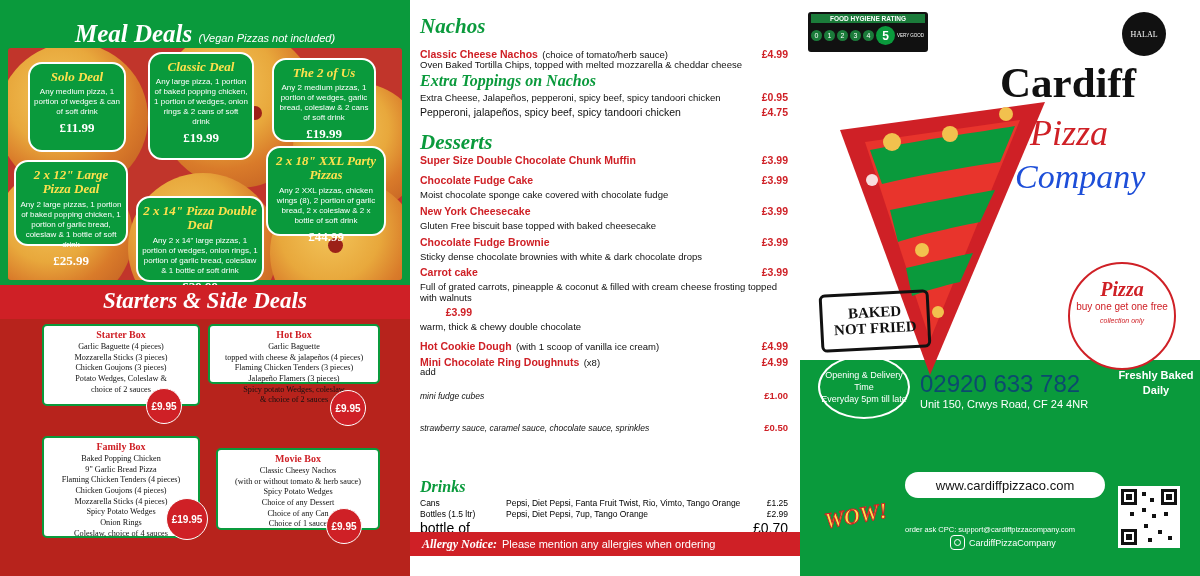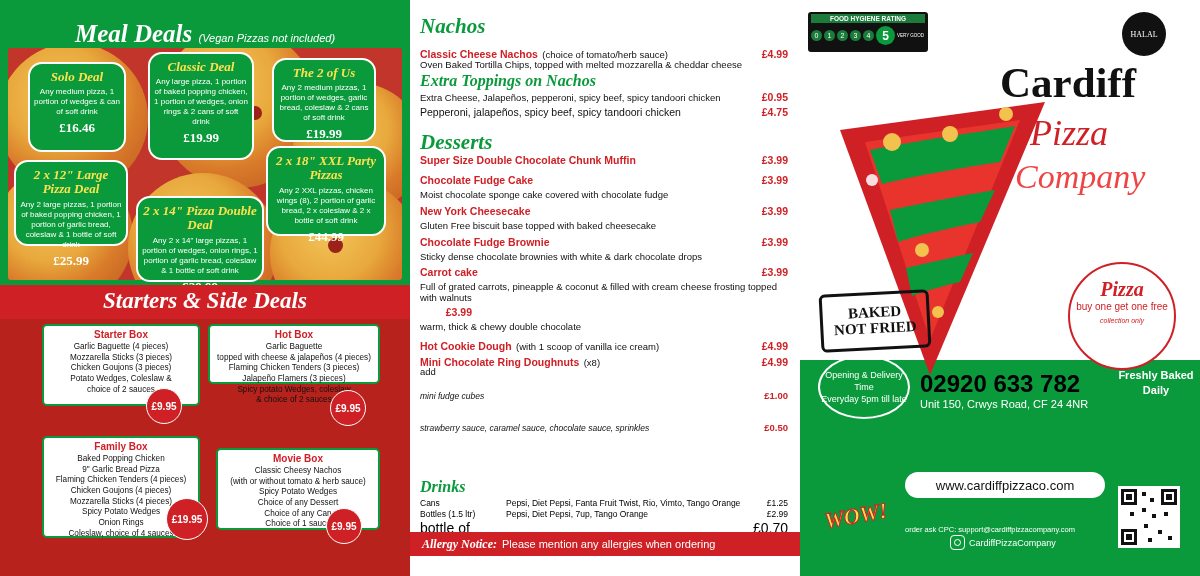--- a/index.html
+++ b/index.html
@@ -20,21 +20,21 @@
   .bubble .bt{font-family:"Liberation Serif",serif;font-weight:bold;font-style:italic;font-size:13px;color:#ffe14d;line-height:1.1;}
   .bubble .bd{font-size:8px;line-height:1.25;margin-top:3px;}
   .bubble .bp{font-family:"Liberation Serif",serif;font-weight:bold;font-size:13px;margin-top:3px;}
   .bub-green{background:#0a9a3c;border:2px solid #fff;}
 
   .starters-band{position:absolute;left:0;top:285px;width:410px;height:34px;background:#cf2026;}
   .starters-title{position:absolute;left:0;top:288px;width:410px;text-align:center;color:#fff;
     font-family:"Liberation Serif",serif;font-weight:bold;font-style:italic;font-size:23px;}
   .sides-bg{position:absolute;left:0;top:319px;width:410px;height:257px;background:#b7231c;}
 
-  .box{position:absolute;background:#fff;border:2px solid #0a9a3c;border-radius:5px;box-sizing:border-box;padding:3px 4px;}
+  .box{position:absolute;background:#fff;border:2px solid #0a9a3c;border-radius:5px;box-sizing:border-box;padding:3px 4px;font-family:Liberation Serif, serif;}
   .box h4{margin:0 0 2px 0;font-size:10px;color:#cf2026;text-align:center;font-weight:bold;}
   .box ul{margin:0;padding:0;list-style:none;text-align:center;}
   .box li{font-size:8.2px;line-height:1.3;color:#111;}
 
   .price-badge{position:absolute;width:34px;height:34px;border-radius:50%;background:#cf2026;color:#fff;
     display:flex;align-items:center;justify-content:center;font-size:10px;font-weight:bold;border:1.5px solid #fff;}
   .price-badge.big{width:40px;height:40px;font-size:10px;}
 
   
   .mid{position:absolute;left:410px;top:0;width:390px;height:576px;background:#fff;}
@@ -66,32 +66,32 @@
   .right-white{position:absolute;left:800px;top:0;width:400px;height:360px;background:#fff;}
   .hyg{position:absolute;left:808px;top:12px;width:120px;height:40px;background:#111;border-radius:3px;color:#fff;padding:2px 3px;box-sizing:border-box;}
   .hyg .ht{background:#1b7b3a;color:#fff;font-size:6.5px;text-align:center;padding:1px 0;font-weight:bold;}
   .hyg .hr{display:flex;align-items:center;gap:2px;margin-top:3px;}
   .hyg .dot{width:11px;height:11px;border-radius:50%;background:#1b7b3a;color:#fff;font-size:7px;display:flex;align-items:center;justify-content:center;}
   .hyg .five{width:19px;height:19px;border-radius:50%;background:#0a9a3c;color:#fff;font-size:12px;font-weight:bold;display:flex;align-items:center;justify-content:center;}
   .halal{position:absolute;left:1122px;top:12px;width:44px;height:44px;border-radius:50%;background:#111;color:#fff;
     display:flex;align-items:center;justify-content:center;font-size:8px;font-family:"Liberation Serif",serif;}
   .brand-cardiff{position:absolute;left:1000px;top:58px;font-family:"Liberation Serif",serif;font-weight:bold;font-size:43px;color:#111;}
   .brand-pizza{position:absolute;left:1030px;top:112px;font-family:"Liberation Serif",serif;font-style:italic;font-size:36px;color:#cf2026;}
-  .brand-company{position:absolute;left:1015px;top:158px;font-family:"Liberation Serif",serif;font-style:italic;font-size:34px;color:#ef4444;text-align:center;}
+  .brand-company{position:absolute;left:1015px;top:158px;font-family:"Liberation Serif",serif;font-style:italic;font-size:34px;color:#1d4ed8;text-align:center;}
   .bogof{position:absolute;left:1068px;top:262px;width:108px;height:108px;border-radius:50%;background:#fff;border:2px solid #cf2026;
     color:#cf2026;text-align:center;padding-top:14px;box-sizing:border-box;}
   .bogof .b1{font-family:"Liberation Serif",serif;font-style:italic;font-weight:bold;font-size:20px;}
   .bogof .b2{font-size:10px;line-height:1.25;}
   .bogof .b3{font-size:7px;font-style:italic;margin-top:3px;}
   .baked{position:absolute;left:820px;top:292px;width:104px;height:52px;border:3px solid #111;border-radius:6px;
     color:#111;text-align:center;font-family:"Liberation Serif",serif;font-weight:bold;font-size:15px;
     display:flex;flex-direction:column;justify-content:center;line-height:1.05;transform:rotate(-3deg);}
   .open-oval{position:absolute;left:818px;top:355px;width:88px;height:60px;border-radius:50%;border:2px solid #fff;color:#fff;
     text-align:center;font-size:9px;display:flex;flex-direction:column;justify-content:center;line-height:1.35;}
-  .phone{position:absolute;left:920px;top:370px;color:#000000;font-size:24px;font-weight:bold;}
+  .phone{position:absolute;left:920px;top:370px;color:#0c4a6e;font-size:24px;font-weight:normal;}
   .addr{position:absolute;left:920px;top:398px;color:#fff;font-size:11px;}
   .fresh{position:absolute;left:1112px;top:368px;color:#fff;font-size:11px;text-align:center;line-height:1.35;font-weight:bold;}
   .web{position:absolute;left:905px;top:472px;width:200px;height:26px;background:#fff;border-radius:13px;color:#111;
     display:flex;align-items:center;justify-content:center;font-size:13px;}
   .wow{position:absolute;left:820px;top:492px;width:72px;height:48px;color:#ffe14d;font-family:"Liberation Serif",serif;
     font-weight:bold;font-style:italic;font-size:22px;display:flex;align-items:center;justify-content:center;
     -webkit-text-stroke:1px #cf2026;transform:rotate(-10deg);}
   .email{position:absolute;left:905px;top:525px;color:#fff;font-size:7.5px;}
   .insta{position:absolute;left:950px;top:535px;color:#fff;font-size:9px;display:flex;align-items:center;gap:4px;}
   .insta .ig{width:13px;height:13px;border:1.5px solid #fff;border-radius:4px;display:inline-block;position:relative;}
@@ -124,21 +124,21 @@
       <div class="topping" style="left:30px;top:175px;width:15px;height:15px;"></div>
       <div class="crust" style="left:120px;top:125px;width:150px;height:150px;"></div>
       <div class="topping" style="left:165px;top:180px;width:16px;height:16px;"></div>
       <div class="crust" style="left:262px;top:130px;width:150px;height:150px;"></div>
       <div class="topping" style="left:320px;top:190px;width:15px;height:15px;"></div>
     </div>
 
     <div class="bubble bub-green" style="left:28px;top:62px;width:98px;height:90px;">
       <div class="bt">Solo Deal</div>
       <div class="bd">Any medium pizza, 1 portion of wedges &amp; can of soft drink</div>
-      <div class="bp">£16.46</div>
+      <div class="bp">£11.99</div>
     </div>
     <div class="bubble bub-green" style="left:148px;top:52px;width:106px;height:108px;">
       <div class="bt">Classic Deal</div>
       <div class="bd">Any large pizza, 1 portion of baked popping chicken, 1 portion of wedges, onion rings &amp; 2 cans of soft drink</div>
       <div class="bp">£19.99</div>
     </div>
     <div class="bubble bub-green" style="left:272px;top:58px;width:104px;height:84px;">
       <div class="bt">The 2 of Us</div>
       <div class="bd">Any 2 medium pizzas, 1 portion of wedges, garlic bread, coleslaw &amp; 2 cans of soft drink</div>
       <div class="bp">£19.99</div>

